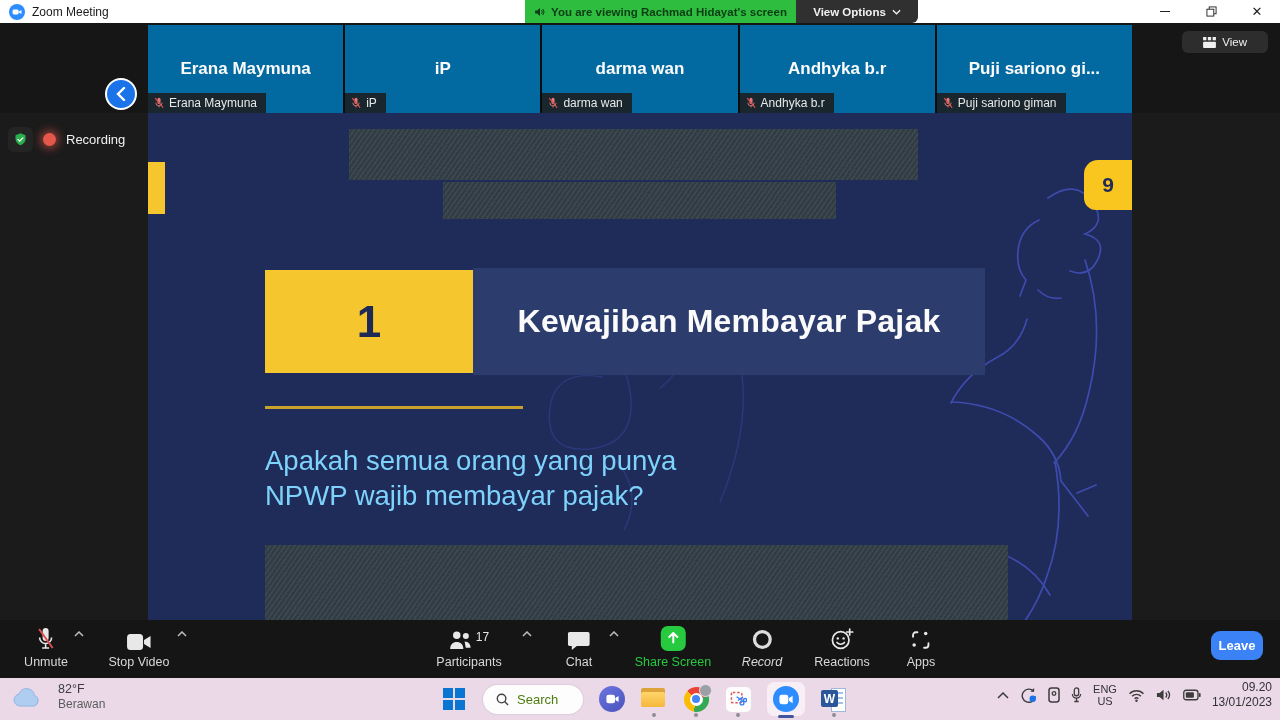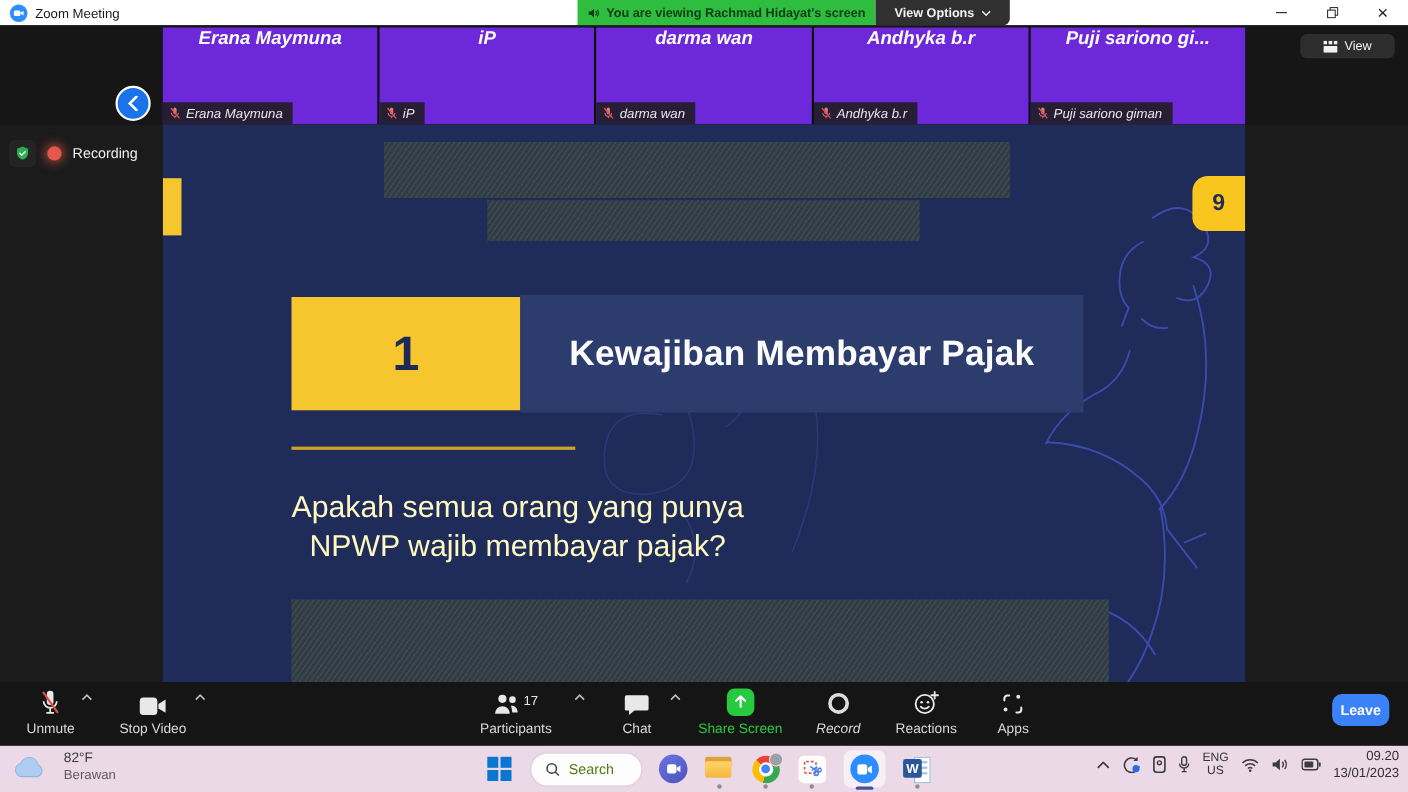--- a/index.html
+++ b/index.html
@@ -18,21 +18,21 @@
   .share-banner span{font-size:11.5px;font-weight:bold;color:#0c3d15;}
   .view-options{position:absolute;left:796px;top:0;height:23px;width:122px;background:#303030;color:#f2f2f2;
     display:flex;align-items:center;justify-content:center;gap:6px;font-size:11.5px;font-weight:bold;border-radius:0 0 6px 0;}
   .win-controls{position:absolute;right:0;top:0;height:23px;display:flex;}
   .win-btn{width:46px;height:23px;display:flex;align-items:center;justify-content:center;color:#222;}
   .min-bar{width:10px;height:1.4px;background:#222;}
   .close-x{font-size:13px;line-height:13px;}
   
   .video-strip{position:absolute;left:0;top:23px;width:1280px;height:90px;background:#161616;}
   .tiles{position:absolute;left:148px;top:2px;width:984px;height:88px;display:flex;gap:2px;background:#0c0c0c;}
-  .tile{flex:1;background:#6d28d9;position:relative;display:flex;justify-content:center;overflow:hidden;font-style:italic;}
+  .tile{flex:1;background:#0369a1;position:relative;display:flex;align-items:center;justify-content:center;overflow:hidden;}
   .tile-name{font-size:17px;font-weight:bold;color:#fcfcfc;white-space:nowrap;}
   .tile-label{position:absolute;left:0;bottom:0;display:flex;align-items:center;gap:4px;background:rgba(28,28,28,.88);
     padding:3px 9px 3px 5px;font-size:12px;color:#e9e9e9;white-space:nowrap;max-width:95%;}
   .back-btn{position:absolute;left:105px;top:55px;width:32px;height:32px;border-radius:50%;background:#1a73e8;
     border:2px solid #fff;box-sizing:border-box;display:flex;align-items:center;justify-content:center;}
   .view-btn{position:absolute;right:12px;top:8px;height:22px;padding:0 21px;background:#2d2d2d;border-radius:6px;
     display:flex;align-items:center;gap:6px;color:#f0f0f0;font-size:11.5px;}
   
   .content{position:absolute;left:0;top:113px;width:1280px;height:507px;background:#1b1b1b;}
   .recording{position:absolute;left:8px;top:14px;display:flex;align-items:center;gap:10px;}
@@ -47,21 +47,21 @@
   .hatch3{left:117px;top:432px;width:743px;height:75px;}
   .left-tab{position:absolute;left:0;top:49px;width:17px;height:52px;background:#f6c62e;}
   .page-badge{position:absolute;right:0;top:47px;width:48px;height:50px;background:#f9c620;border-radius:14px 0 0 12px;
     display:flex;align-items:center;justify-content:center;font-size:21px;font-weight:bold;color:#1f2b58;}
   .num-box{position:absolute;left:117px;top:157px;width:208px;height:103px;background:#f6c62e;
     display:flex;align-items:center;justify-content:center;font-size:44px;font-weight:bold;color:#1e2a56;}
   .title-box{position:absolute;left:325px;top:155px;width:512px;height:107px;background:#2c3c6d;
     display:flex;align-items:center;justify-content:center;}
   .title-box span{font-size:32px;font-weight:bold;color:#fbfbfb;letter-spacing:.2px;}
   .underline{position:absolute;left:117px;top:293px;width:258px;height:3px;background:#c9a22b;}
-  .question{position:absolute;left:117px;top:330px;font-size:27.5px;color:#fef9c3;line-height:35px;font-weight:400;text-align:center;}
+  .question{position:absolute;left:117px;top:330px;font-size:27.5px;color:#7dd3fc;line-height:35px;font-weight:400;}
   .lineart{position:absolute;right:-6px;top:55px;opacity:.8;}
   .doodle{position:absolute;left:370px;top:165px;opacity:.33;}
   
   .toolbar{position:absolute;left:0;top:620px;width:1280px;height:58px;background:#151515;}
   .tool{position:absolute;top:6px;display:flex;flex-direction:column;align-items:center;transform:translateX(-50%);gap:4px;}
   .tool .ticon{height:25px;display:flex;align-items:flex-end;justify-content:center;}
   .tool .tlabel{font-size:12.5px;color:#d8d8d8;white-space:nowrap;}
   .tool .green{color:#27c93f;}
   .chev{position:absolute;top:11px;color:#bdbdbd;}
   .share-box{width:25px;height:25px;border-radius:7px;background:#27c93f;display:flex;align-items:center;justify-content:center;}

